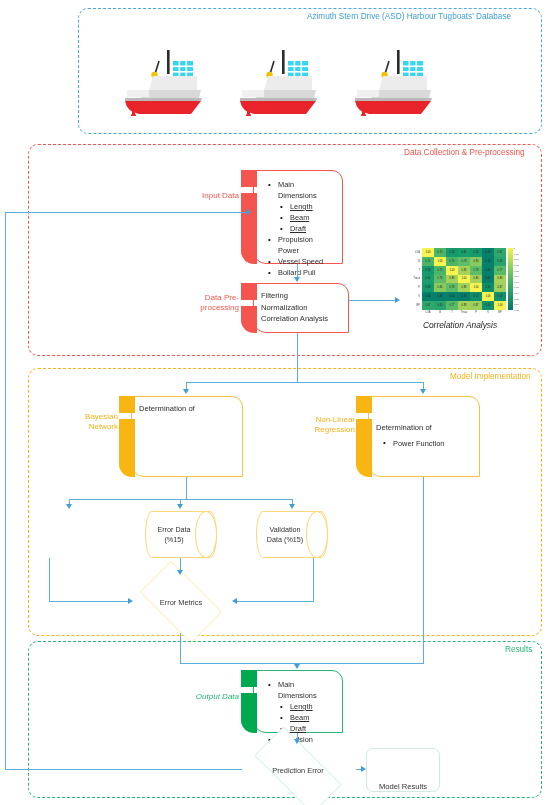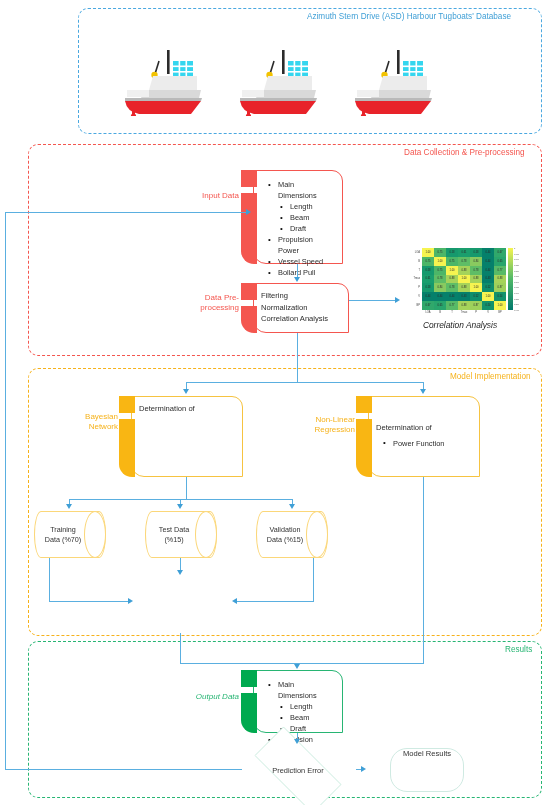--- a/index.html
+++ b/index.html
@@ -15,21 +15,21 @@
   .card .tab-top{position:absolute;left:-13px;top:-1px;width:16px;height:17px;}
   .card .tab-side{position:absolute;left:-13px;top:22px;width:16px;bottom:-1px;
         border-bottom-left-radius:13px;}
   .card .body{position:absolute;inset:0;padding:4px 5px 4px 7px;}
 
   .tag{position:absolute;font-size:8px;line-height:1.2;text-align:right;white-space:nowrap;}
 
   ul.bul{margin:4px;padding:0;list-style:none;}
   ul.bul li{font-size:7.4px;line-height:11px;color:#2b2b2b;position:relative;padding-left:13px;}
   ul.bul li::before{content:"\2022";position:absolute;left:3px;top:-0.5px;font-size:8px;color:#111;}
-  ul.bul li.ind{padding-left:25px;}
+  ul.bul li.ind{padding-left:25px;text-decoration:underline;}
   ul.bul li.ind::before{left:15px;}
 
   .lines{font-size:7.6px;line-height:11.5px;color:#2b2b2b;}
 
   
   .ln{position:absolute;background:#5aafe0;}
   .lnh{height:1.4px;} .lnv{width:1.4px;}
   .arw{position:absolute;width:0;height:0;}
   .arw.d{border-left:3.6px solid transparent;border-right:3.6px solid transparent;border-top:5px solid #3f9fd6;}
   .arw.r{border-top:3.6px solid transparent;border-bottom:3.6px solid transparent;border-left:5px solid #3f9fd6;}
@@ -41,22 +41,22 @@
             border-radius:50%/50%;background:#fff;}
   .cyl .txt{position:absolute;left:4px;right:18px;top:50%;transform:translateY(-50%);
             text-align:center;font-size:7.2px;line-height:10px;color:#333;}
 
   
   .dia{position:absolute;}
   .dia .sh{position:absolute;inset:0;border:1px solid;transform:rotate(45deg) scale(.707);background:#fff;}
   .dia .tx{position:absolute;inset:0;display:flex;align-items:center;justify-content:center;
            font-size:7.4px;color:#333;text-align:center;}
 
-  .rbox{position:absolute;box-sizing:border-box;border:1px solid #cfeae2;border-radius:17px;background:#fff;
-        display:flex;align-items:flex-start;justify-content:center;font-size:7.6px;color:#333;margin-left:24px;}
+  .rbox{position:absolute;box-sizing:border-box;border:1px solid #cfeae2;border-radius:7px;background:#fff;
+        display:flex;align-items:flex-end;justify-content:center;font-size:7.6px;color:#333;}
 
   
   #heat{position:absolute;}
   .hm-grid{position:absolute;display:grid;}
   .hm-cell{display:flex;align-items:center;justify-content:center;font-size:2.6px;color:#2a2a2a;}
   .hm-rl{position:absolute;font-size:2.6px;color:#444;text-align:right;}
   .hm-cl{position:absolute;font-size:2.6px;color:#444;text-align:center;}
   .hm-cap{position:absolute;font-style:italic;font-size:8.4px;color:#222;text-align:center;width:100%;}
   #cbar{position:absolute;width:5px;}
   .cb-t{position:absolute;font-size:2.5px;color:#555;}
@@ -271,42 +271,39 @@
       <ul class="bul" id="reg-list">
           <li>Power Function</li>
         </ul>
     </div>
   </div>
   <div class="tag" style="left:303px;top:415px;width:52px;color:#f6b21b;">
     <div>Non-Linear</div>
     <div>Regression</div>
   </div>
 
-  <div class="cyl" style="left:34px;top:511px;width:72px;height:47px;">
-    <div class="cap"></div>
-    <div class="txt">
-      <div>Training</div>
-      <div>Data (%70)</div>
-    </div>
-  </div>
   <div class="cyl" style="left:145px;top:511px;width:72px;height:47px;">
     <div class="cap"></div>
     <div class="txt">
-      <div>Test Data</div>
+      <div>Error Data</div>
       <div>(%15)</div>
     </div>
   </div>
   <div class="cyl" style="left:256px;top:511px;width:72px;height:47px;text-decoration:underline;">
     <div class="cap"></div>
     <div class="txt">
       <div>Validation</div>
       <div>Data (%15)</div>
     </div>
   </div>
 
+  <div class="dia" style="left:130px;top:571px;width:102px;height:62px;">
+    <div class="sh" style="border-color:#fbe08c;"></div>
+    <div class="tx">Error Metrics</div>
+  </div>
 
   <div class="sect" style="left:28px;top:641px;width:514px;height:157px;border-color:#27b573;"></div>
   <div class="sect-label" style="left:505px;top:645px;color:#27b573;">Results</div>
 
   <div class="card" style="left:253px;top:670px;width:90px;height:63px;border-color:#27b573;">
     <div class="tab-top" style="background:#00a94f;"></div>
     <div class="tab-side" style="background:#00a94f;"></div>
     <div class="body">
       <ul class="bul" id="output-list">
           <li>Main Dimensions</li>

